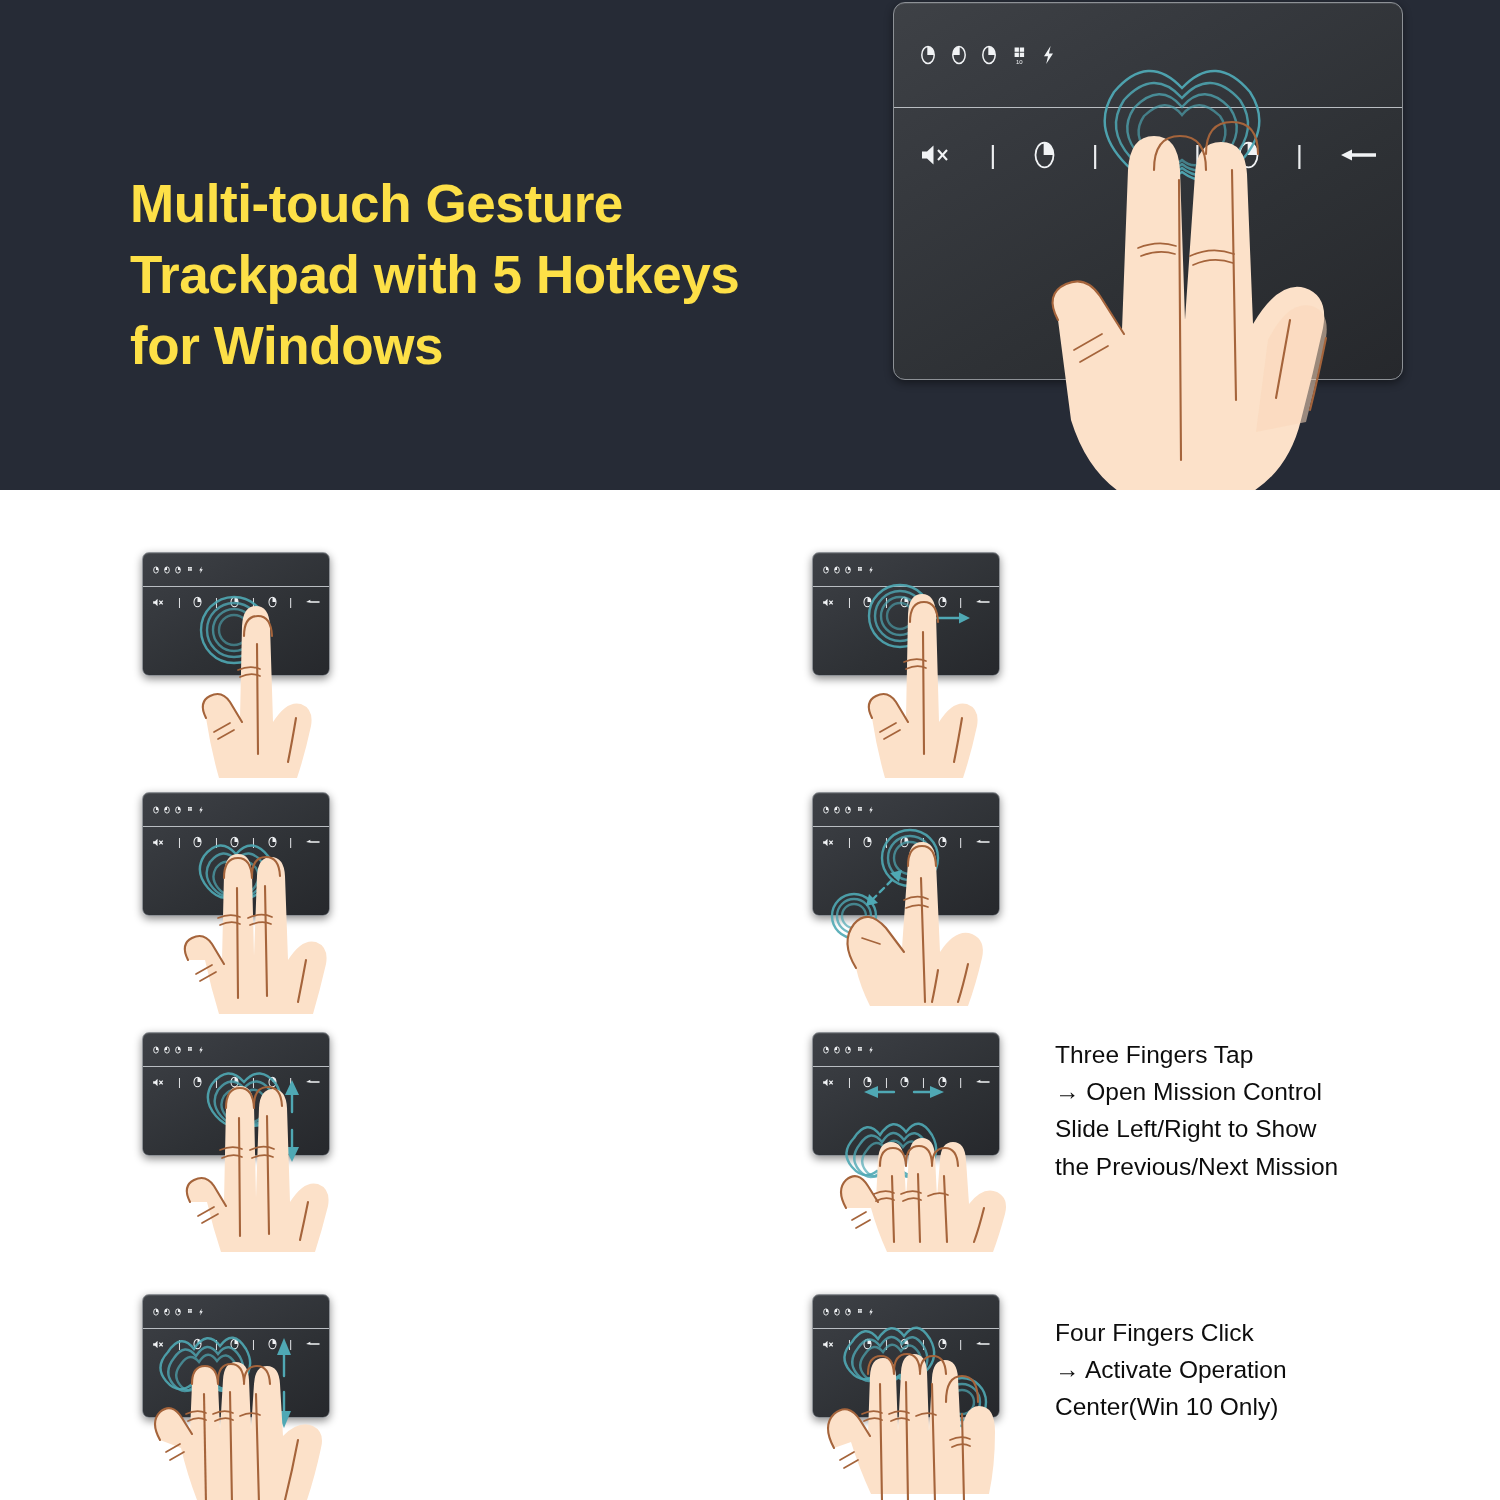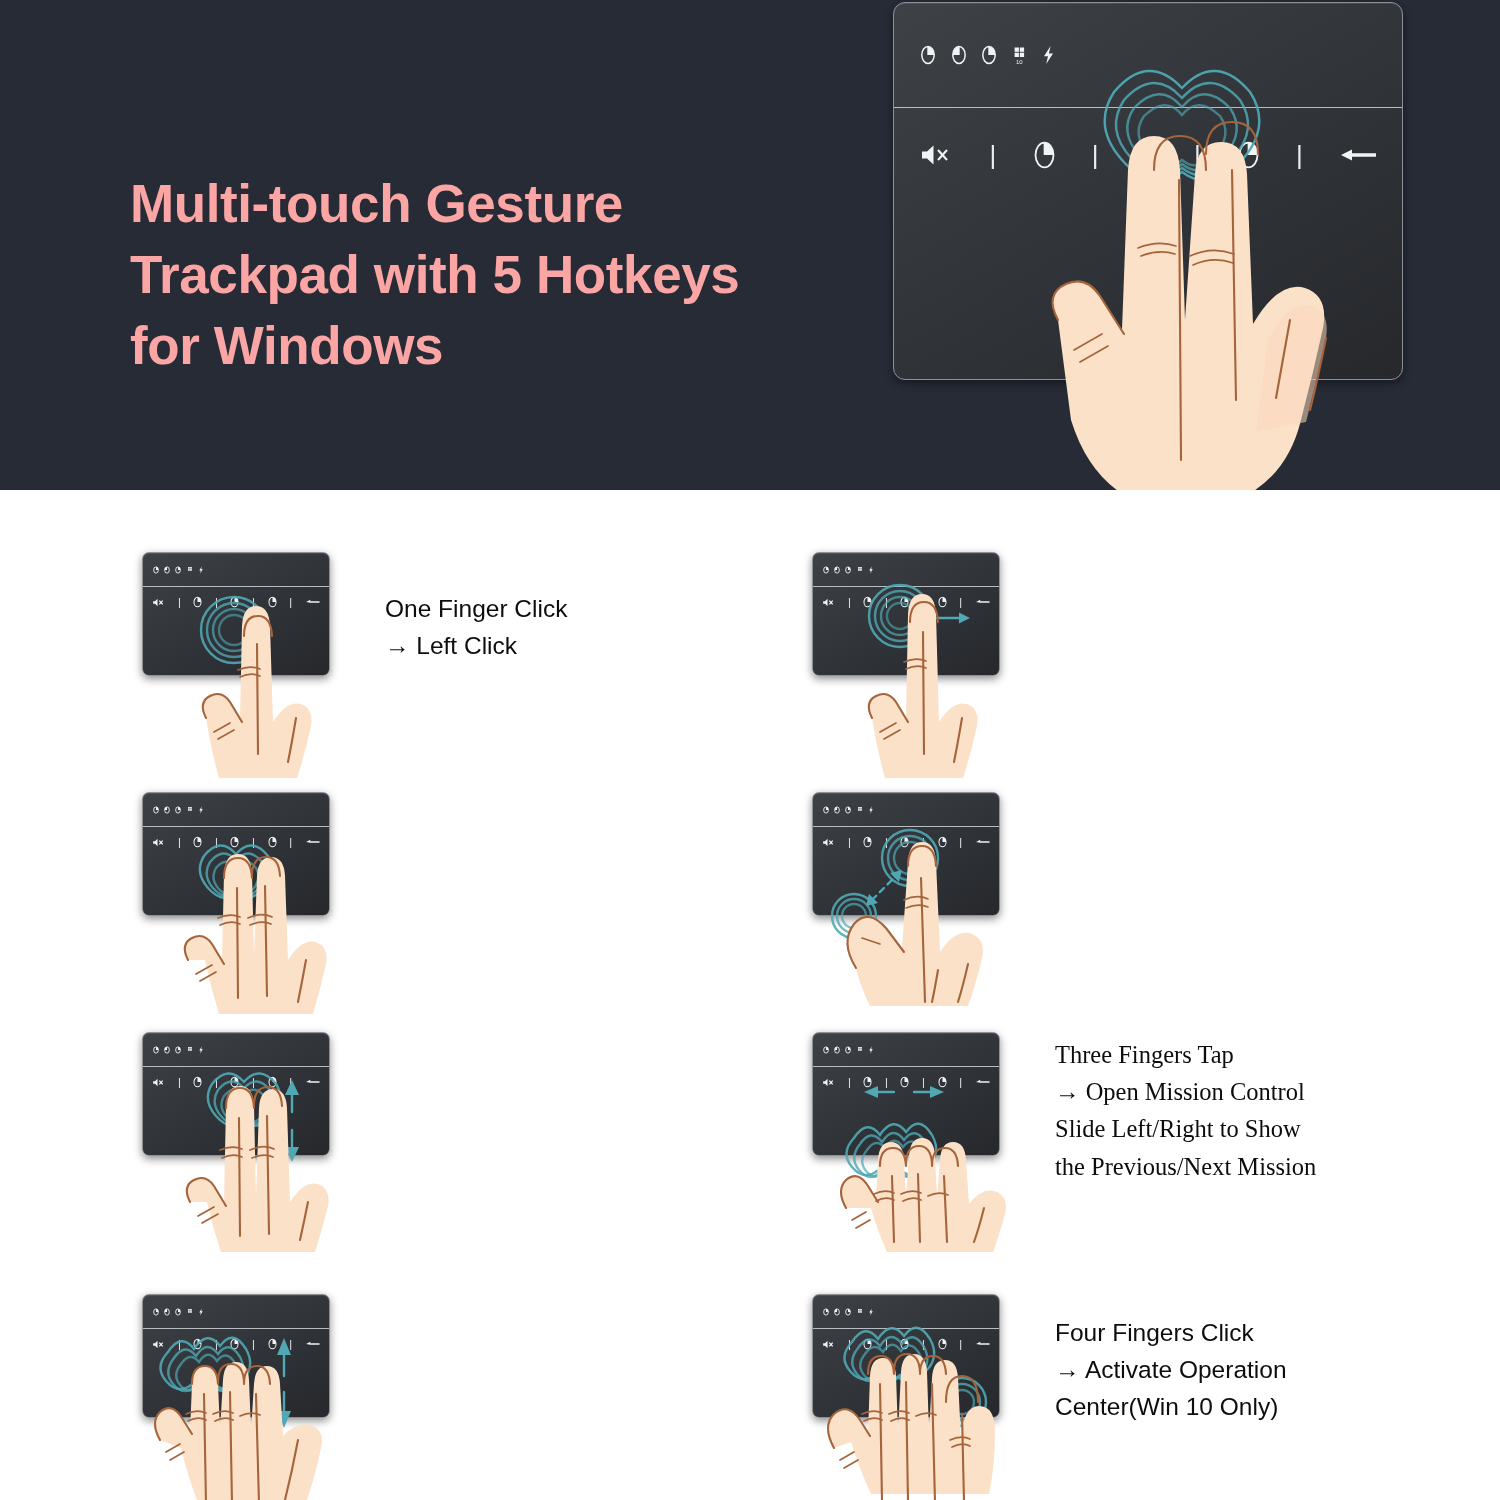--- a/index.html
+++ b/index.html
@@ -15,21 +15,21 @@
   
   #hero {
     position:absolute; left:0; top:0; width:1500px; height:490px;
     background:#262b36;
     overflow:hidden;
   }
   #hero-title {
     position:absolute;
     left:130px; top:168px;
     width:760px;
-    color:#fca5a5;
+    color:#fde047;
     font-size:53px;
     line-height:1.34;
     font-weight:700;
     letter-spacing:-0.4px;
     font-family:"Liberation Sans", sans-serif;
     white-space:pre-line;
   }
 
   
   #hero-device {
@@ -261,22 +261,20 @@
         <path class="ln" d="M104 98 q0 -20 14 -20 q13 0 14 20"></path>
         <path class="ln" d="M117 106 l1 110"></path>
         <path class="ln-t" d="M98 132 q12 -5 22 -1"></path>
         <path class="ln-t" d="M100 139 q11 -5 20 -1"></path>
         <path class="ln" d="M66 180 q-8 -16 4 -22 q12 -6 20 6 l12 20"></path>
         <path class="ln-t" d="M74 194 l16 -9"></path>
         <path class="ln-t" d="M78 201 l16 -9"></path>
         <path class="ln" d="M156 180 q-4 24 -8 44"></path>
       </svg>
     </div>
-    <div class="card-text" style="top:52px;">One Finger Click
-→  Left Click</div>
   </div>
 
   <div class="card" style="left:810px; top:48px; width:660px; height:230px;">
     <div class="card-fig">
       <div class="pad" style="left:2px;top:14px;width:188px;height:124px;border-radius:7px;">
         <div class="pad-led-row">
           <svg width="6" height="8" viewBox="0 0 16 20">
               <ellipse class="ic" cx="8" cy="10" rx="6.2" ry="8.4" stroke-width="2.4"></ellipse>
               <path class="ic-f" d="M8 1.8 A6.2 8.4 0 0 1 14.2 10 L8 10 Z"></path>
             </svg>
@@ -670,21 +668,21 @@
         <path class="ln-t" d="M66 183 q10 -5 18 -1"></path>
         <path class="ln-t" d="M91 176 q11 -5 20 -1"></path>
         <path class="ln-t" d="M93 183 q10 -5 18 -1"></path>
         <path class="ln-t" d="M118 178 q11 -5 20 -1"></path>
         <path class="ln" d="M36 190 q-10 -18 0 -28 q12 -10 22 6 l10 16"></path>
         <path class="ln-t" d="M42 202 l14 -8"></path>
         <path class="ln-t" d="M46 210 l14 -8"></path>
         <path class="ln" d="M174 190 q-5 20 -10 34"></path>
       </svg>
     </div>
-    <div class="card-text" style="top:18px;font-family:Liberation Serif, serif;">Three Fingers Tap
+    <div class="card-text" style="top:18px;">Three Fingers Tap
 →  Open Mission Control
 Slide Left/Right to Show
 the Previous/Next Mission</div>
   </div>
 
   <div class="card" style="left:140px; top:790px; width:660px; height:230px;">
     <div class="card-fig">
       <div class="pad" style="left:2px;top:14px;width:188px;height:124px;border-radius:7px;">
         <div class="pad-led-row">
           <svg width="6" height="8" viewBox="0 0 16 20">

